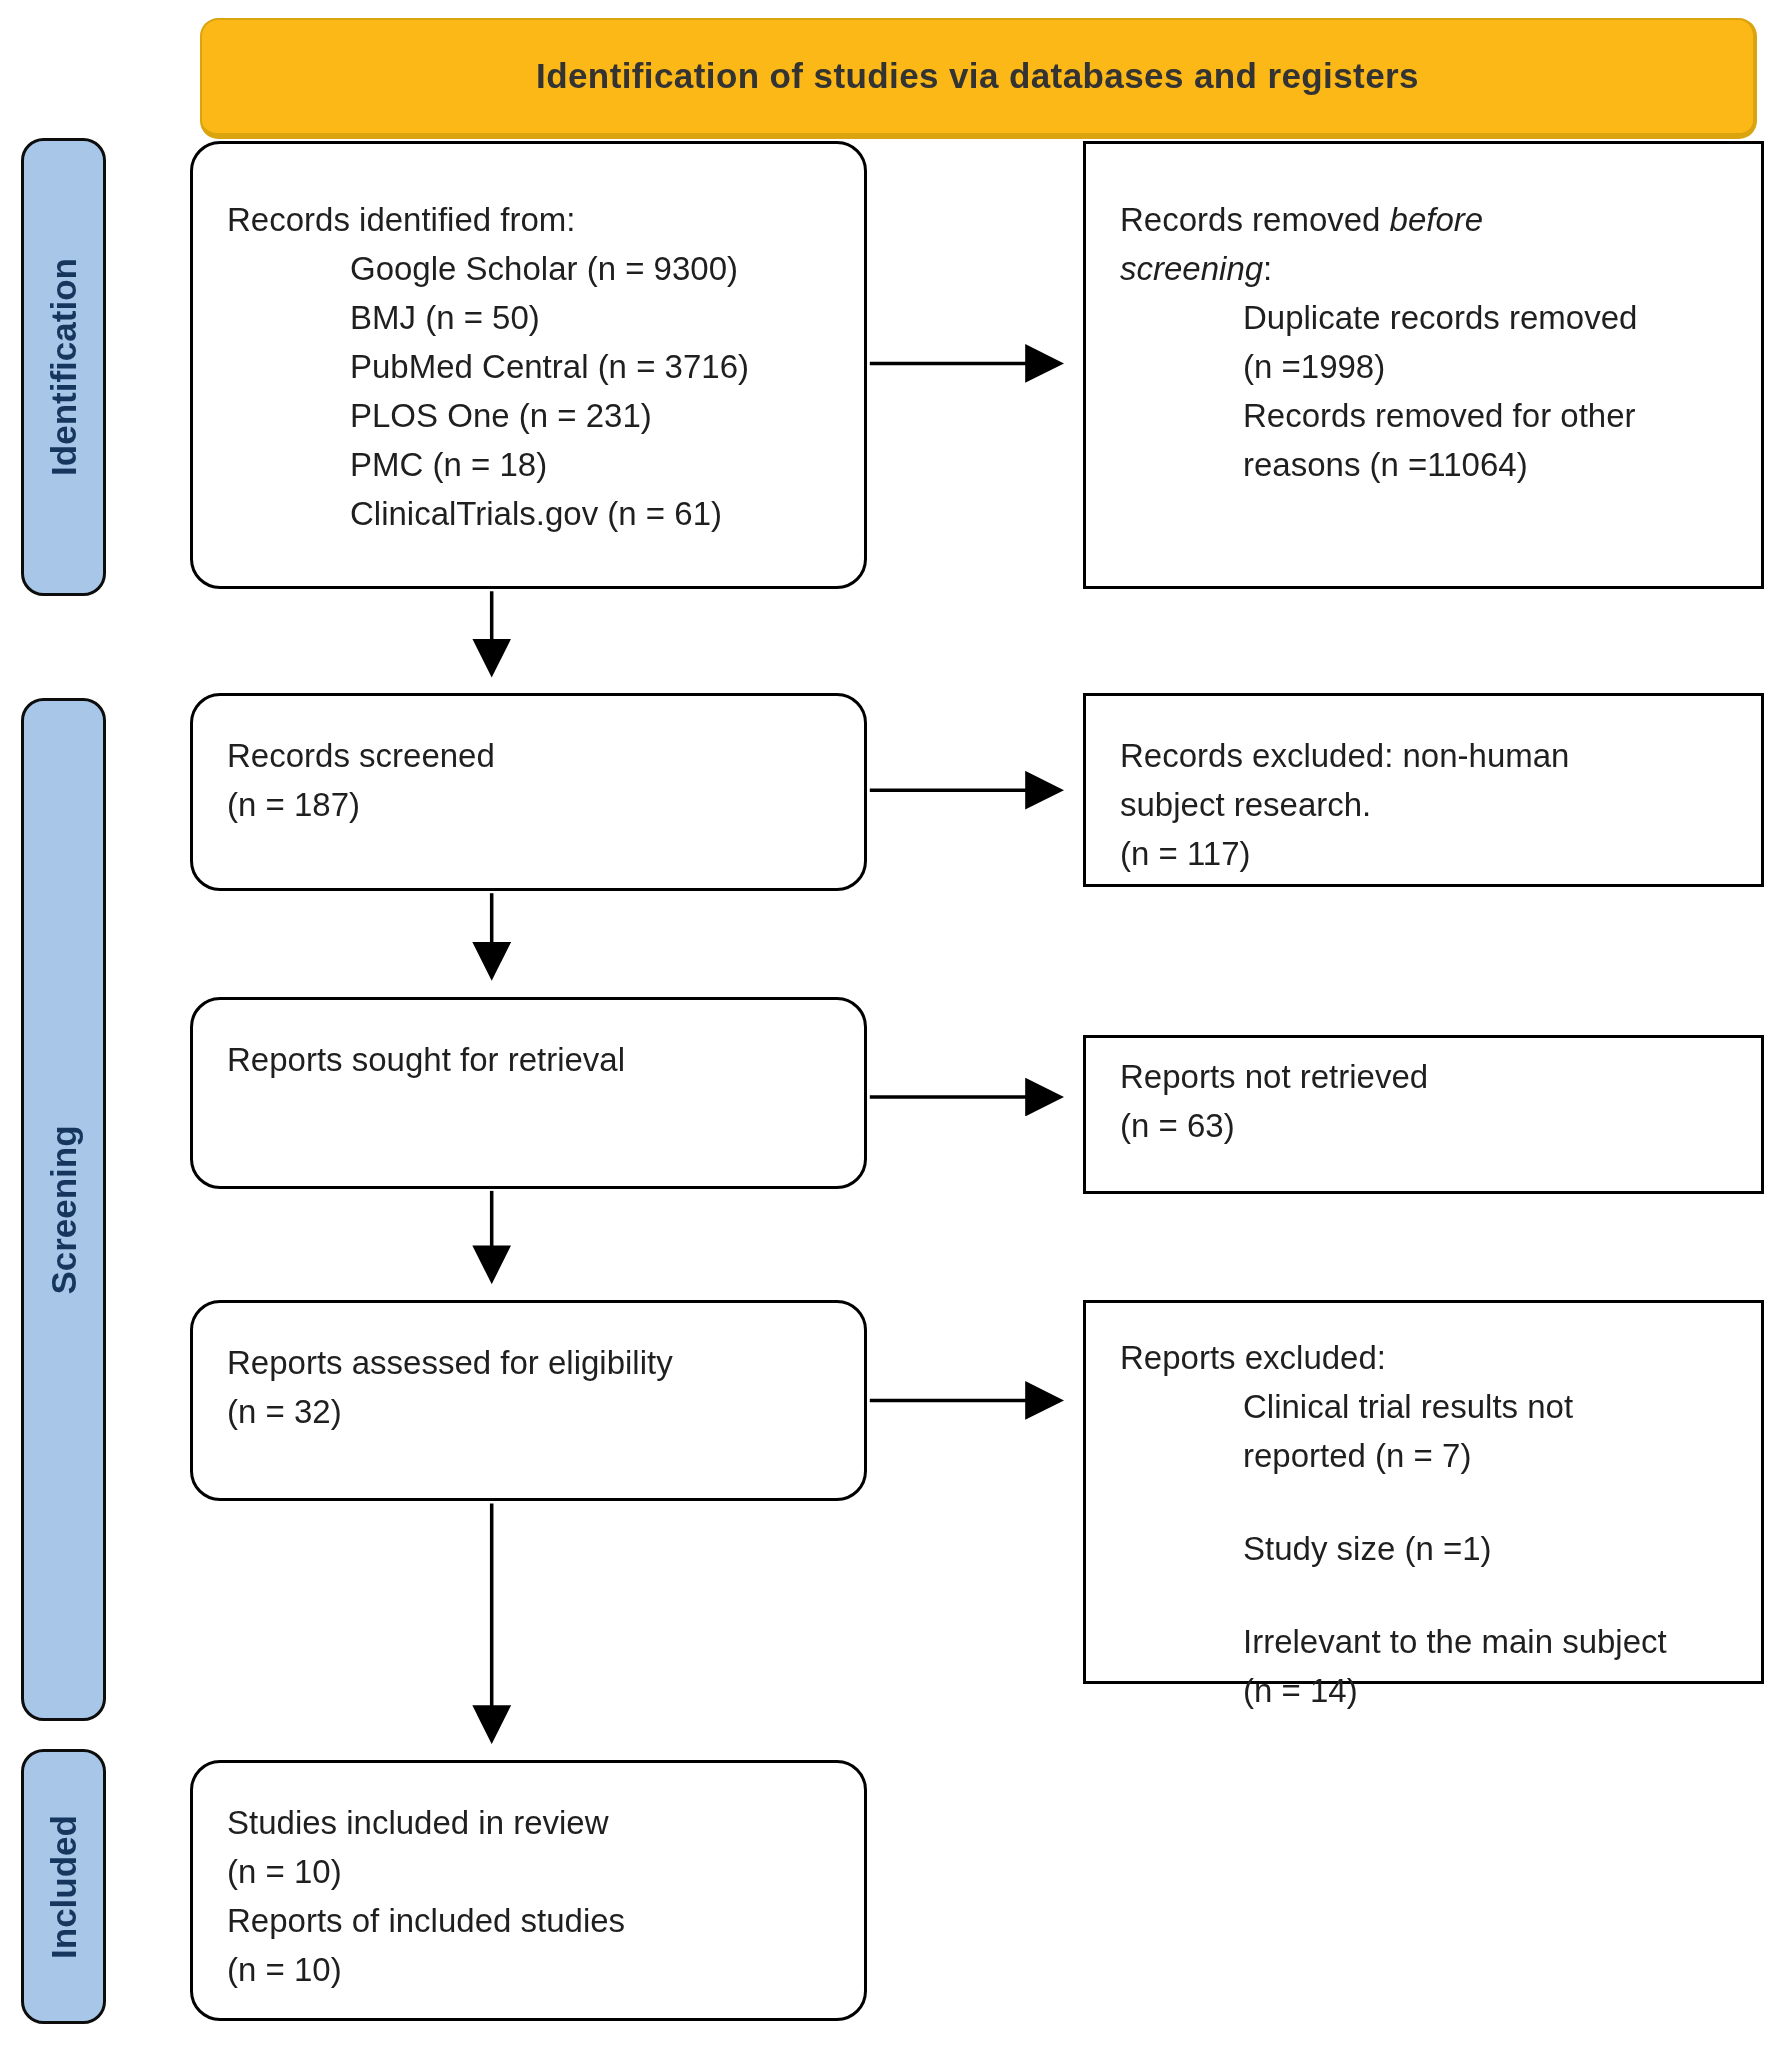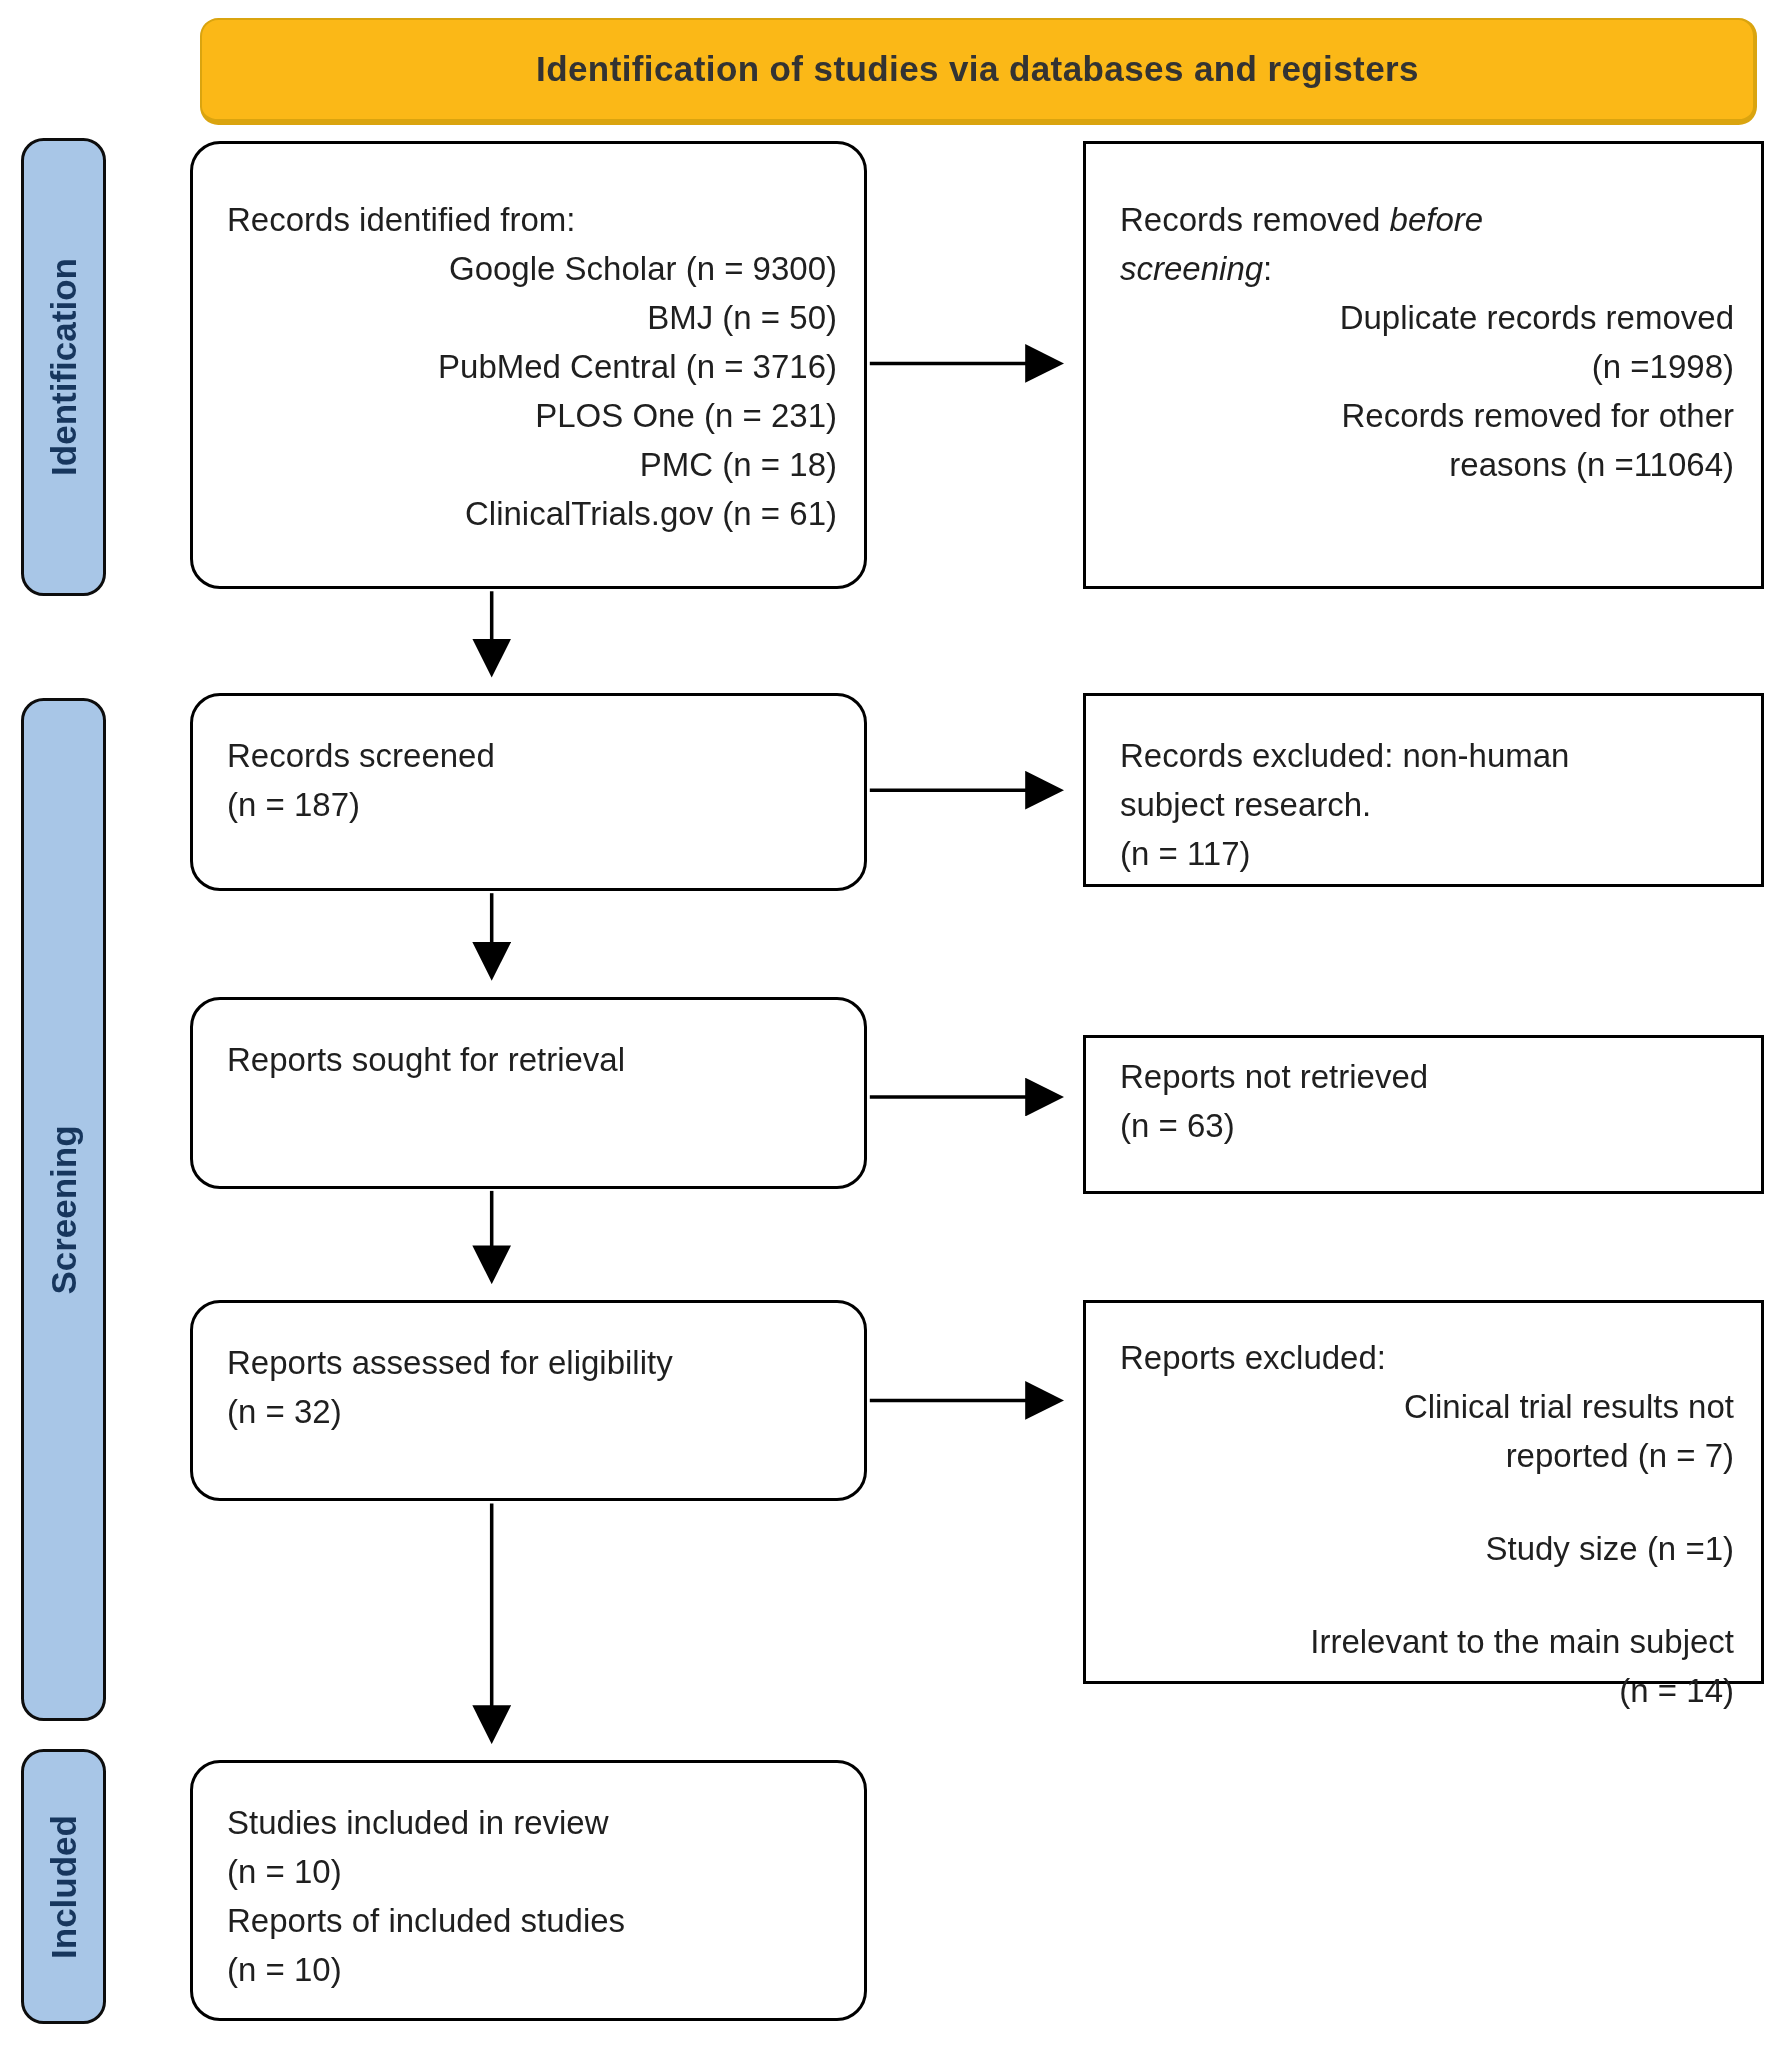--- a/index.html
+++ b/index.html
@@ -2,21 +2,21 @@
 <html style="--banner-bg: #FBB817; --stage-bg: #A8C6E7; --stage-text: #17365D; --box-border: #000000; --arrow: #000000;font-size:11.3px"><head>
 <meta charset="utf-8">
 <style>
   html,body{margin:0;padding:0;background:#ffffff;}
   .canvas{
     position:relative;width:1789px;height:2046px;background:#ffffff;
     font-family:"Liberation Sans","DejaVu Sans",sans-serif;color:#1f1f1f;
   }
   
   .banner{
-    position:absolute;left:200px;top:17.6px;width:1557px;height:107px;
+    position:absolute;left:200px;top:17.6px;width:1557px;height:121px;
     background:var(--banner-bg,#FBB817);
     border:2.1px solid #DAA40F;border-bottom-width:6.3px;border-right-width:4.2px;
     border-radius:18.3px;box-sizing:border-box;
     display:flex;align-items:center;justify-content:center;
   }
   .banner .t{font-size:35px;font-weight:bold;color:#333333;letter-spacing:0.4px;}
   
   .stage{
     position:absolute;left:21px;width:85px;
     background:var(--stage-bg,#A8C6E7);
@@ -29,21 +29,21 @@
   }
   
   .bx{
     position:absolute;background:#ffffff;border:3.5px solid #000;box-sizing:border-box;
     font-size:33px;line-height:49px;color:#1f1f1f;
     padding:35px 27px 14px 34px;
   }
   .bx.big{padding-top:51px;}
   .lcol{left:190px;width:677px;border-radius:30px;}
   .rcol{left:1083px;width:681px;}
-  .ind{padding-left:123px;text-align:right;}
+  .ind{padding-left:123px;}
   .it{font-style:italic;}
   .gap{margin-top:44px;}
   .arrows{position:absolute;left:0;top:0;}
 </style>
 </head>
 <body>
 
 <div class="canvas">
 
   <div class="banner">

